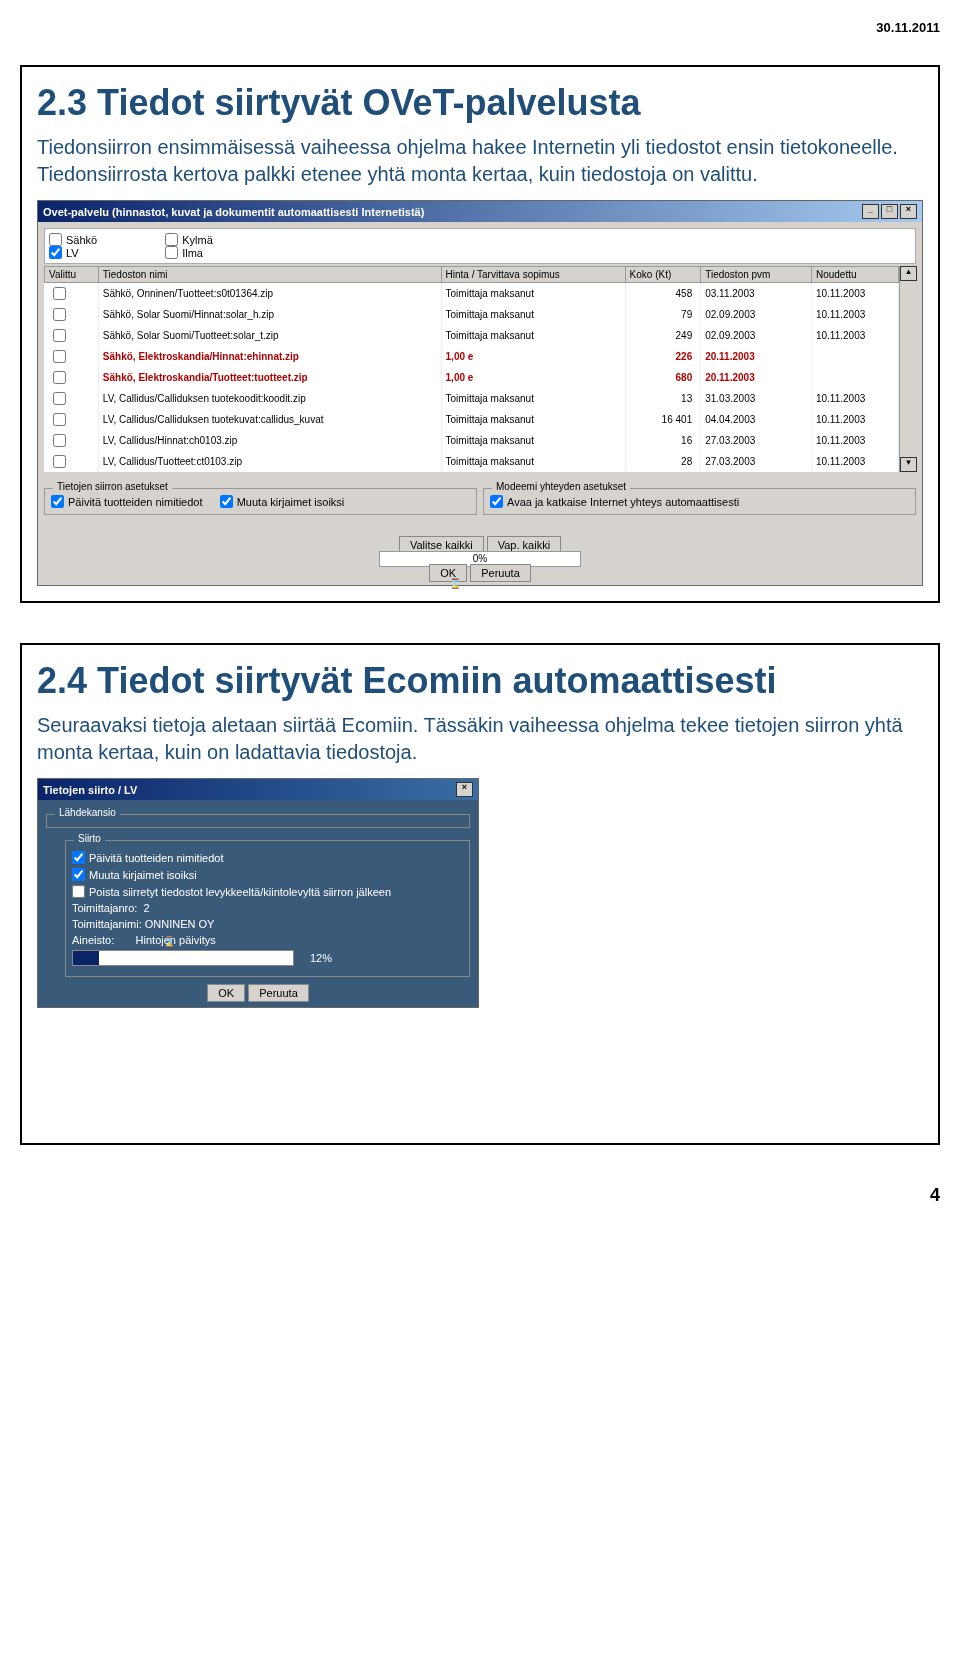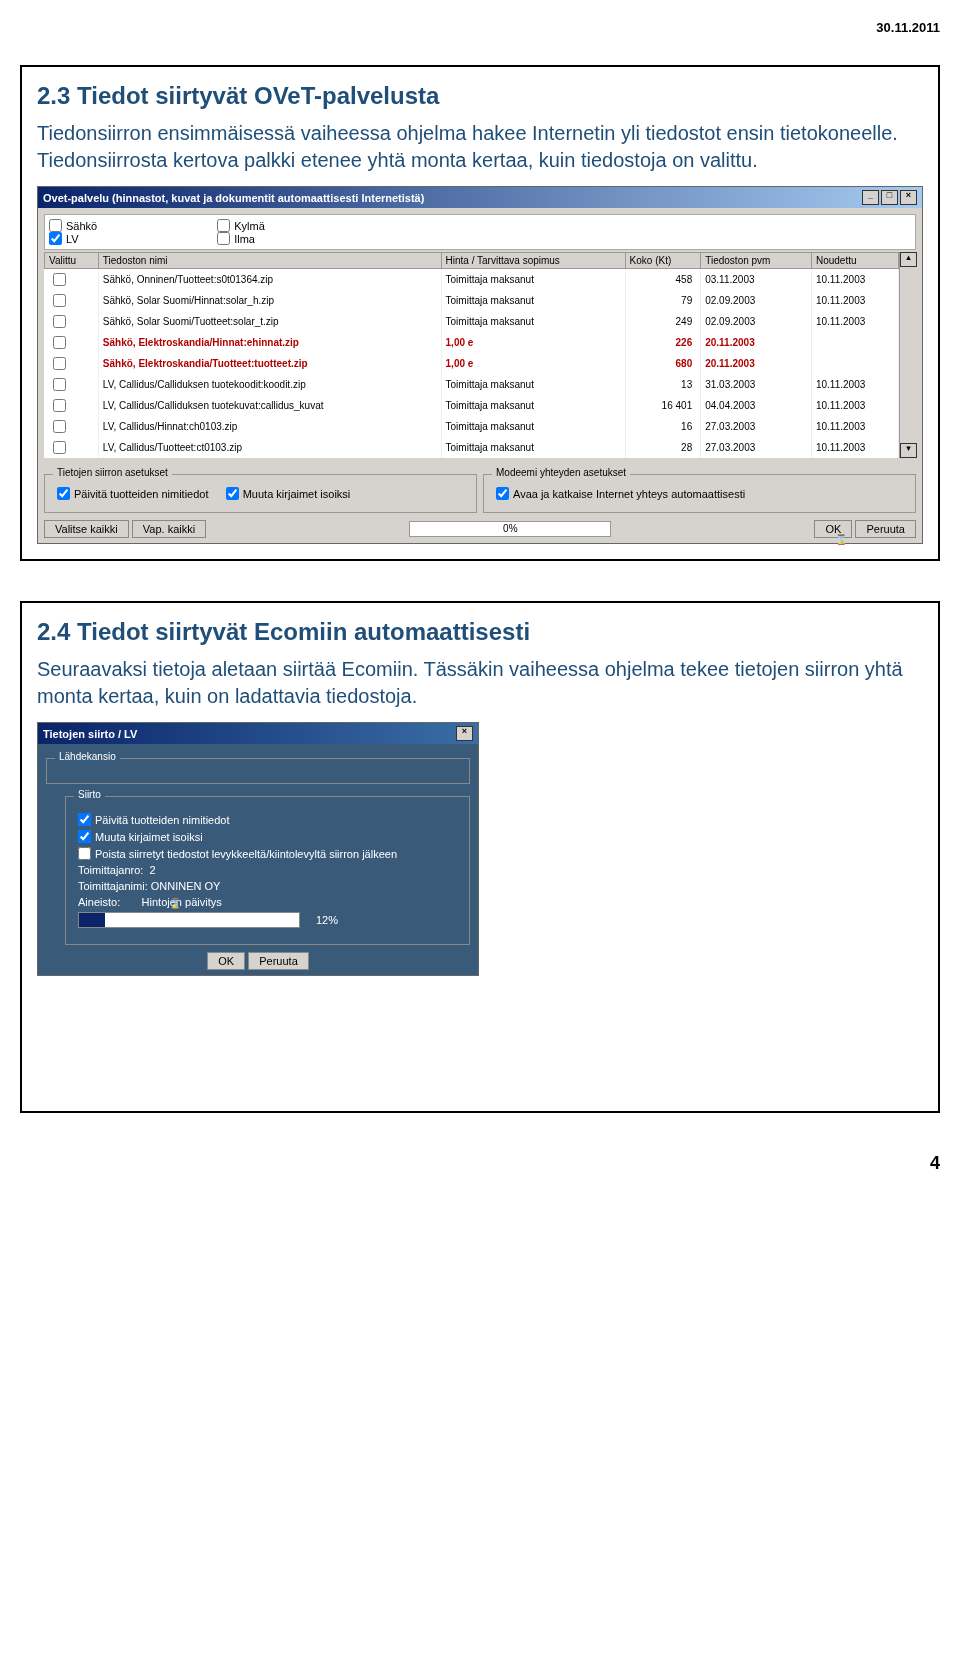--- a/index.html
+++ b/index.html
@@ -14,21 +14,21 @@
     font-weight: bold;
     font-size: 13px;
     margin-bottom: 30px;
   }
   .slide {
     border: 2px solid #000;
     padding: 15px;
     margin-bottom: 40px;
   }
   .slide-title {
-    font-size: 24px;
+    font-size: 36px;
     color: #1f4e79;
     margin: 0 0 10px 0;
   }
   .slide-body {
     font-size: 20px;
     color: #1f4e79;
     line-height: 1.35;
     margin-bottom: 12px;
   }
   .window {
@@ -63,21 +63,21 @@
     font-family: Arial;
   }
   .window-body {
     padding: 6px;
   }
   .top-checks {
     border: 1px solid #aaa;
     background: #fff;
     padding: 4px;
     display: flex;
-    gap: 120px;
+    gap: 68px;
     margin-bottom: 2px;
   }
   .chk {
     display: flex;
     align-items: center;
     gap: 4px;
   }
   .chk input { margin:0; }
   .chk span { font-size: 11px; }
   table.filetable {
@@ -94,21 +94,21 @@
     font-weight: normal;
   }
   table.filetable td {
     padding: 1px 4px;
     border-right: 1px solid #eee;
   }
   table.filetable td.num { text-align: right; padding-right: 8px; }
   table.filetable tr.redrow td { color: #b00000; font-weight: bold; }
   .group {
     border: 1px solid #999;
-    padding: 12px;
+    padding: 6px;
     margin-top: 6px;
     position: relative;
   }
   .group-legend {
     position: absolute;
     top: -8px;
     left: 8px;
     background: #d6d3ce;
     padding: 0 4px;
     font-size: 10px;
@@ -116,21 +116,22 @@
   .lower-groups {
     display: flex;
     gap: 6px;
     margin-top: 10px;
   }
   .lower-groups .group { flex: 1; }
   .bottom-bar {
     display: flex;
     justify-content: space-between;
     align-items: center;
-    margin-top: 8px;
+    margin-top: 24px;
+    flex-direction: column;
   }
   .btn {
     border: 1px solid #888;
     background: #d6d3ce;
     padding: 2px 10px;
     font-size: 11px;
   }
   .progress {
     width: 200px;
     height: 14px;

